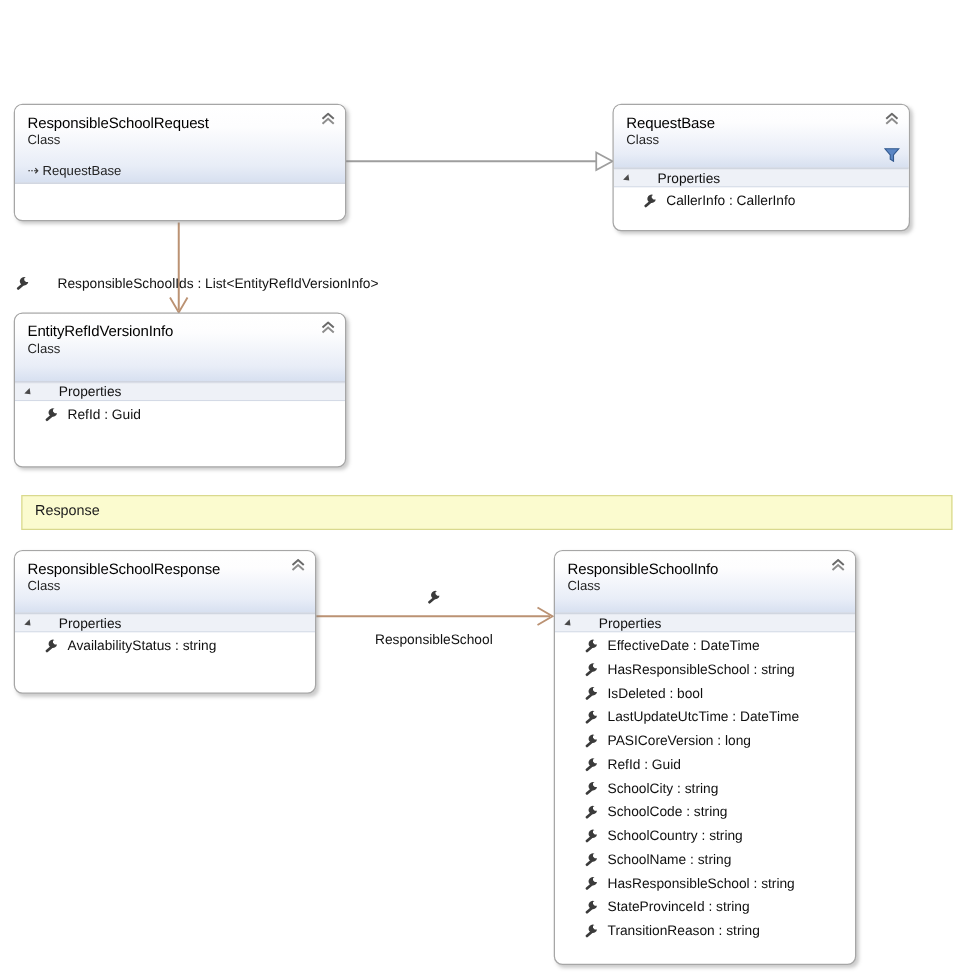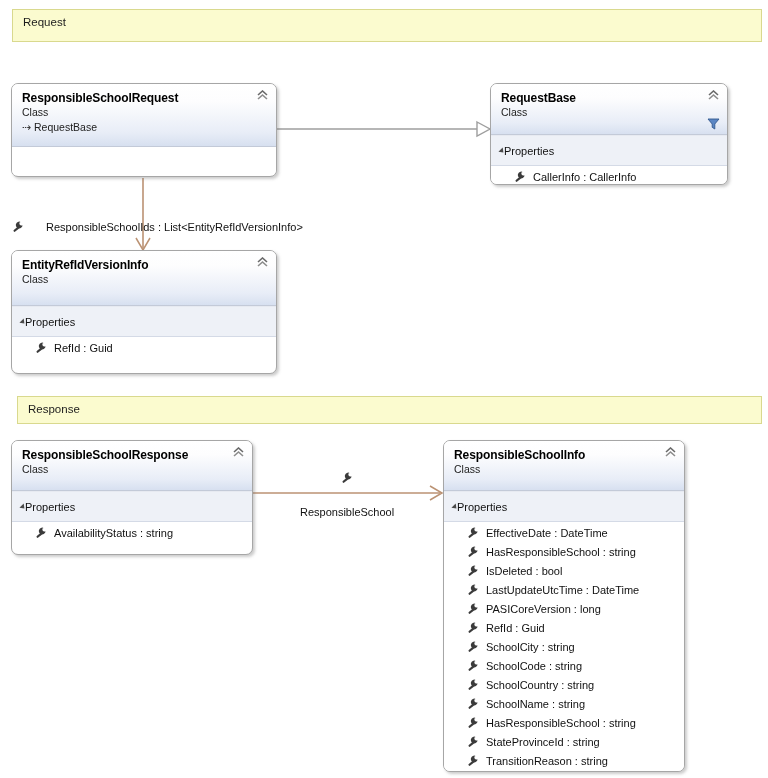--- a/index.html
+++ b/index.html
@@ -45,37 +45,37 @@
     overflow: hidden;
   }
   .cls-header {
     position: relative;
     background: linear-gradient(to bottom, #ffffff 0%, #fdfdfe 28%, #e8edf7 78%, #d7e0f0 100%);
     padding: 7px 10px 6px 10px;
     border-bottom: 1px solid #c3cad8;
     box-sizing: border-box;
   }
   .cls-name {
-    font-weight: bold;
+    font-weight: normal;
     font-size: 12px;
     color: #000000;
     line-height: 14px;
     letter-spacing: -0.1px;
   }
   .cls-stereo {
     font-size: 10.5px;
     color: #222222;
     line-height: 13px;
     margin-top: 1px;
   }
   .cls-base {
     font-size: 10.5px;
     color: #222222;
     line-height: 14px;
-    margin-top: 1px;
+    margin-top: 11px;
     white-space: nowrap;
   }
   .base-arrow {
     display: inline-block;
     width: 12px;
     color: #3a3a3a;
     font-size: 11px;
   }
   .chevron {
     position: absolute;
@@ -96,23 +96,23 @@
   
   .compartment-title {
     background: #eef1f7;
     border-bottom: 1px solid #d4dae6;
     border-top: 1px solid #e7eaf1;
     padding: 3px 6px 3px 8px;
     font-size: 11px;
     color: #111111;
     display: flex;
     align-items: center;
-    gap: 0;
+    gap: 22px;
     box-sizing: border-box;
-    height: 31px;
+    height: 15px;
   }
   .tri {
     width: 0; height: 0;
     border-left: 4px solid #4a4a4a;
     border-top: 3.5px solid transparent;
     border-bottom: 3.5px solid transparent;
     transform: rotate(45deg);
     margin-left: 1px;
   }
   .members {
@@ -162,23 +162,20 @@
       <line x1="143" y1="178" x2="143" y2="248" stroke="#bb9273" stroke-width="1.6"></line>
       <path d="M136,238 L143,250 L150,238" fill="none" stroke="#bb9273" stroke-width="1.5"></path>
     </g>
 
     <g>
       <line x1="253" y1="493" x2="440" y2="493" stroke="#bb9273" stroke-width="1.6"></line>
       <path d="M430,486 L442,493 L430,500" fill="none" stroke="#bb9273" stroke-width="1.5"></path>
     </g>
   </svg>
 
-  <div class="banner" style="left:12px; top:9px; width:750px; height:33px;">
-    <span>Request</span>
-  </div>
 
   <div class="banner" style="left:17px; top:396px; width:745px; height:28px;">
     <span>Response</span>
   </div>
 
   <div class="cls" style="left:11px; top:83px; width:266px; height:94px;">
     <div class="cls-header" style="height:63px;">
       <div class="cls-name">ResponsibleSchoolRequest</div>
       <div class="cls-stereo">Class</div>
       <div class="cls-base">

